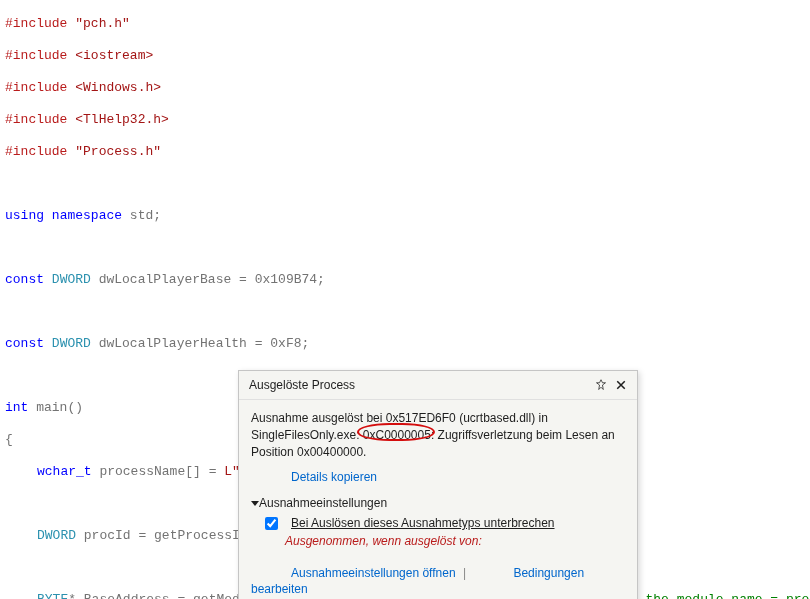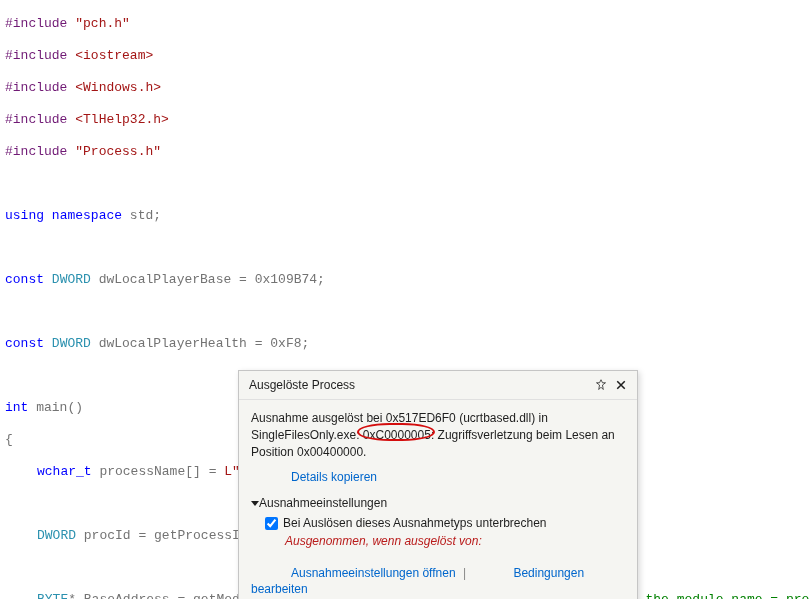--- a/index.html
+++ b/index.html
@@ -11,21 +11,21 @@
     height: 599px;
     position: relative;
     overflow: hidden;
     line-height: 16px;
   }
   .code-area {
     padding: 0;
     white-space: pre;
   }
   .line { padding: 0 5px; height: 16px; }
-  .preproc { color: #701a75; }
+  .preproc { color: #b91c1c; }
   .keyword { color: #0000ff; }
   .type { color: #2b91af; }
   .string { color: #a31515; }
   .comment { color: #008000; }
   .text { color: #737373; }
   .angle { color: #a31515; text-align: right; }
   .indent { display: inline-block; width: 32px; }
 
   .tooltip {
     position: absolute;
@@ -47,21 +47,21 @@
     border-bottom: 1px solid #e0e0e0;
   }
   .tooltip-title { font-weight: normal; color: #1e1e1e; }
   .tooltip-actions { display: flex; gap: 4px; }
   .tooltip-body { padding: 10px 12px 4px 12px; line-height: 17px; position: relative; }
   .tooltip-links { padding: 4px 12px 10px 12px; }
   .link { color: #0066cc; cursor: pointer; margin-left: 40px; }
   .tooltip-settings { padding: 0 12px 10px 12px; }
   .settings-header { display: flex; align-items: center; margin-bottom: 4px; }
   .triangle { display: inline-block; width: 0; height: 0; border-left: 4px solid transparent; border-right: 4px solid transparent; border-top: 5px solid #1e1e1e; }
-  .checkbox-row { display: flex; align-items: flex-start; gap: 5px; padding-left: 14px; margin-bottom: 2px; }
+  .checkbox-row { display: flex; align-items: flex-start; gap: 13px; padding-left: 14px; margin-bottom: 2px; text-decoration: underline; }
   .checkbox-row.indent2 { padding-left: 44px; }
   .excluded-label { padding-left: 34px; margin-bottom: 6px; color: #b91c1c; font-style: italic; }
   .tooltip-footer { padding: 0 12px 10px 12px; }
   .sep { color: #888; margin: 0 4px; }
 
   .red-circle {
     position: absolute;
     border: 2px solid #d40d0d;
     border-radius: 50% / 60%;
     width: 78px;

